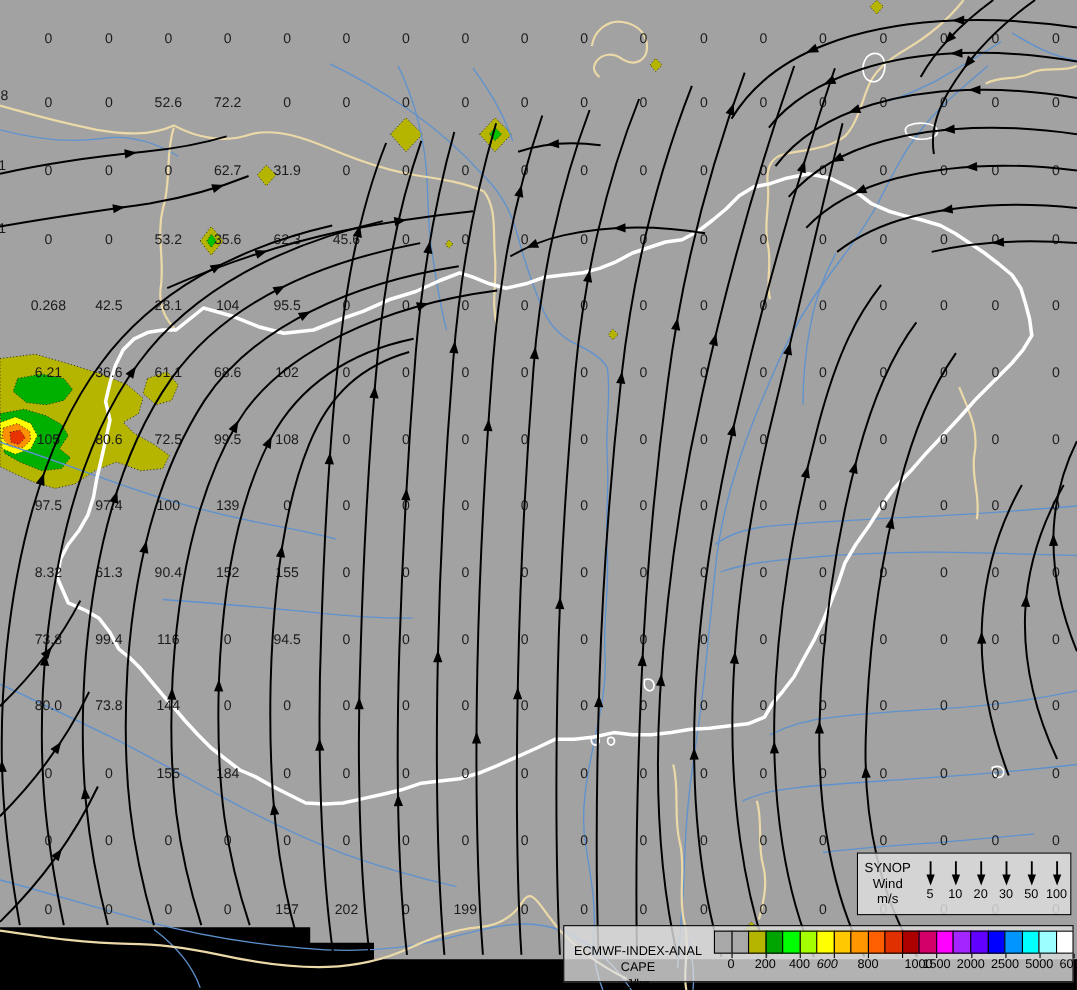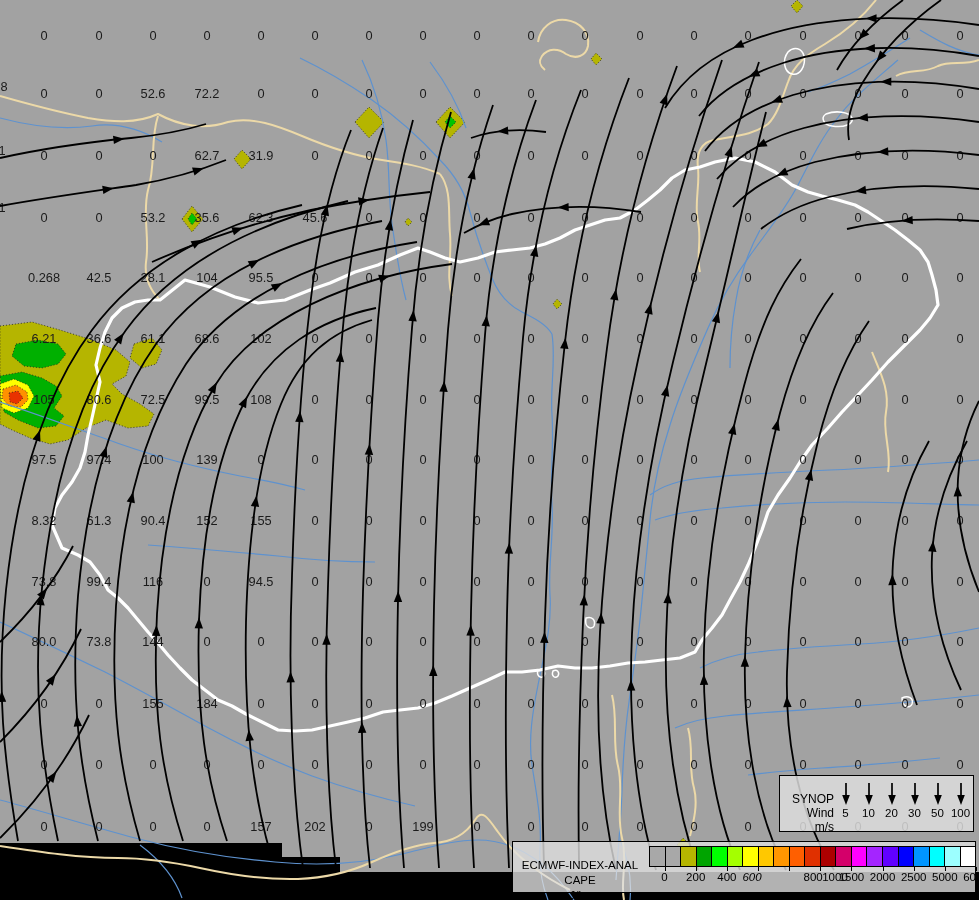--- a/index.html
+++ b/index.html
@@ -10,21 +10,21 @@
   
   .tline{position:absolute;left:1px;box-sizing:border-box;height:19px;
          background:rgba(222,222,222,.84);border:1px solid #000;
          font-size:13px;line-height:17px;color:#000;padding-left:5px;white-space:nowrap;overflow:hidden;}
   #tl0{top:1px;width:446px;}
   #tl1{top:19px;width:343px;}
   #tl2{top:37px;width:452px;}
   
   #synopbox{position:absolute;left:779px;top:775px;width:195px;height:57px;box-sizing:border-box;
             background:rgba(222,222,222,.84);border:1px solid #000;display:flex;}
-  #synoptitle{width:54px;text-align:right;font-size:12px;line-height:14px;padding-top:16px;color:#000;}
+  #synoptitle{width:54px;text-align:center;font-size:12px;line-height:14px;padding-top:6px;color:#000;}
   #arrowrow{flex:1;display:flex;padding-top:5px;}
   .spdcell{width:23px;display:flex;flex-direction:column;align-items:center;}
   .spdcell svg{display:block;}
   .spdlabel{font-size:11.5px;color:#000;margin-top:1px;}
   
   #capebox{position:absolute;left:512px;top:841px;width:464px;height:52px;box-sizing:border-box;
            background:rgba(222,222,222,.8);border:1px solid #000;}
   #capetitle{position:absolute;left:0;top:16px;width:134px;text-align:center;
              font-size:11.5px;line-height:15px;color:#000;}
   #capebar{position:absolute;left:136px;top:4px;width:327px;height:21px;display:flex;}
@@ -559,21 +559,21 @@
       </div>
   <div class="ctick" style="left: 151.571px;"></div>
       <span class="clab" style="left: 151.571px;">0</span>
       <div class="ctick" style="left: 182.714px;"></div>
       <span class="clab" style="left: 182.714px;">200</span>
       <div class="ctick" style="left: 213.857px;"></div>
       <span class="clab" style="left: 213.857px;">400</span>
       <div class="ctick" style="left: 245px;"></div>
       <span class="clab" style="left: 239px; font-style: italic;">600</span>
       <div class="ctick" style="left: 276.143px;"></div>
-      <span class="clab" style="left: 276.143px; margin-left: 24px;">800</span>
+      <span class="clab" style="left: 276.143px;">800</span>
       <div class="ctick" style="left: 307.286px;"></div>
       <span class="clab" style="left: 322px;">1000</span>
       <div class="ctick" style="left: 338.429px;"></div>
       <span class="clab" style="left: 338.429px;">1500</span>
       <div class="ctick" style="left: 369.571px;"></div>
       <span class="clab" style="left: 369.571px;">2000</span>
       <div class="ctick" style="left: 400.714px;"></div>
       <span class="clab" style="left: 400.714px;">2500</span>
       <div class="ctick" style="left: 431.857px;"></div>
       <span class="clab" style="left: 431.857px;">5000</span>

